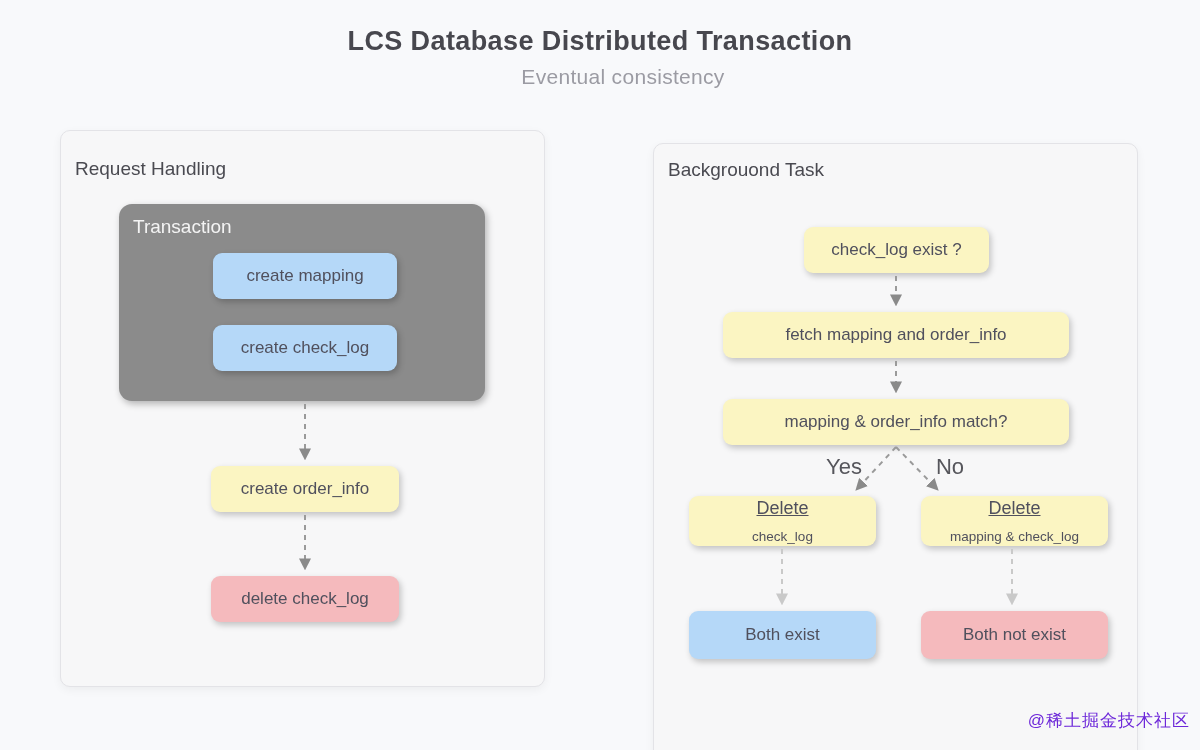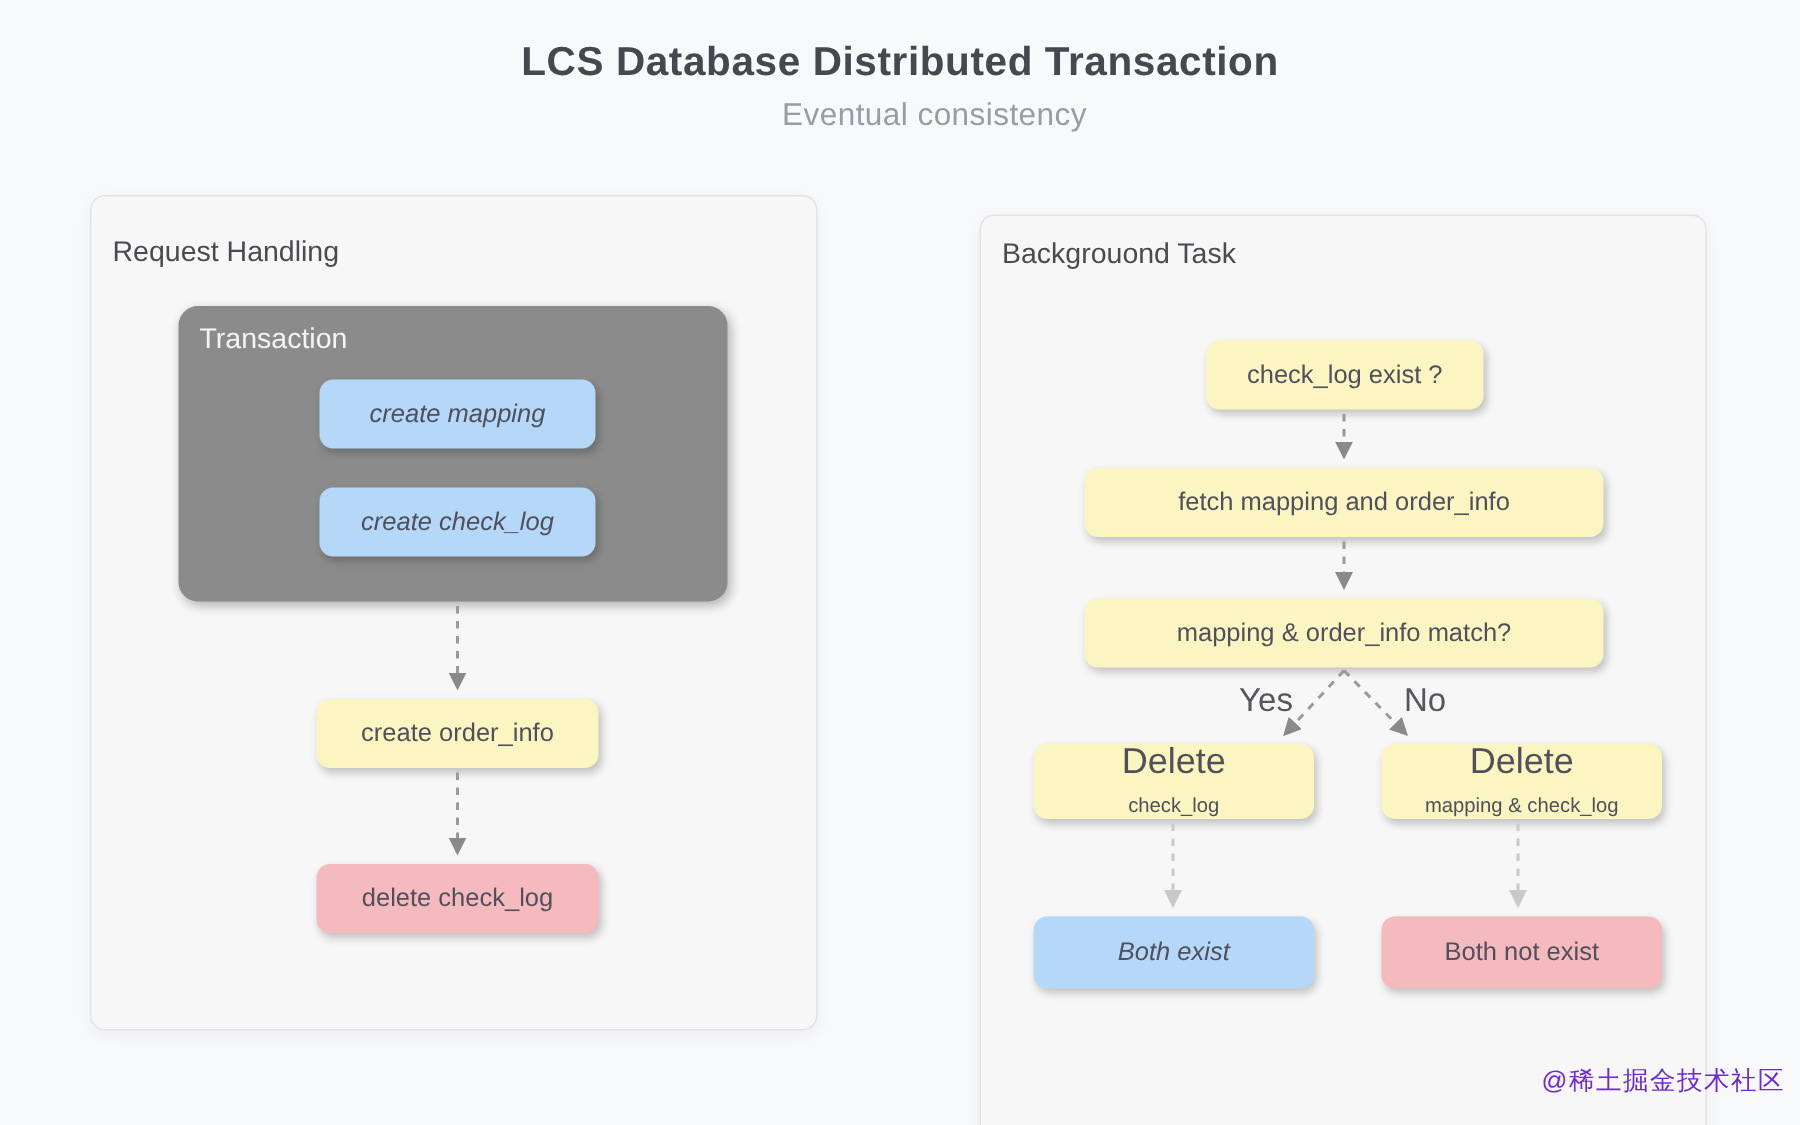--- a/index.html
+++ b/index.html
@@ -26,39 +26,39 @@
   
   .transaction-box { position:absolute; left:58px; top:73px; width:366px; height:197px;
                      background:var(--gray_box,#8b8b8b); border-radius:13px;
                      box-shadow:2px 3px 7px rgba(0,0,0,.28); }
   .transaction-label { position:absolute; left:14px; top:12px; font-size:19px; color:#f4f4f4; }
 
   
   .node { position:absolute; display:flex; flex-direction:column; align-items:center; justify-content:center;
           font-size:17px; color:#50505d; border-radius:9px; text-align:center;
           box-shadow:2px 3px 6px rgba(0,0,0,.22); }
-  .node-blue   { background:var(--blue,#b5d8f8);font-style:italic; }
+  .node-blue   { background:var(--blue,#b5d8f8); }
   .node-yellow { background:var(--yellow,#fbf5c2); }
   .node-pink   { background:var(--pink,#f5babd); }
 
   .tx-step-1 { left:94px; top:49px;  width:184px; height:46px; }
   .tx-step-2 { left:94px; top:121px; width:184px; height:46px; }
 
   .pos-order-info       { left:150px; top:335px; width:188px; height:46px; }
   .pos-delete-check-log { left:150px; top:445px; width:188px; height:46px; }
 
   .pos-check-exist   { left:150px; top:83px;  width:185px; height:46px; }
   .pos-fetch         { left:69px;  top:168px; width:346px; height:46px; }
   .pos-match         { left:69px;  top:255px; width:346px; height:46px; }
   .pos-delete-yes    { left:35px;  top:352px; width:187px; height:50px; }
   .pos-delete-no     { left:267px; top:352px; width:187px; height:50px; }
   .pos-both-exist    { left:35px;  top:467px; width:187px; height:48px; }
   .pos-both-not-exist{ left:267px; top:467px; width:187px; height:48px; }
 
-  .node .node-title { font-size:24px; line-height:20px; }
+  .node .node-title { font-size:18px; line-height:20px;text-decoration:underline; }
   .node .node-sub   { font-size:13.5px; line-height:17px; margin-top:10px; }
 
   
   .branch-label { position:absolute; width:60px; text-align:center; font-size:22px; color:#56565c; }
   .label-yes { left:160px; top:310px; }
   .label-no  { left:266px; top:310px; }
 
   
   .arrows { position:absolute; left:0; top:0; pointer-events:none; }
   .dash-dark  { stroke:var(--arrow,#9a9a9a);       stroke-width:2; stroke-dasharray:5 5; fill:none; }

